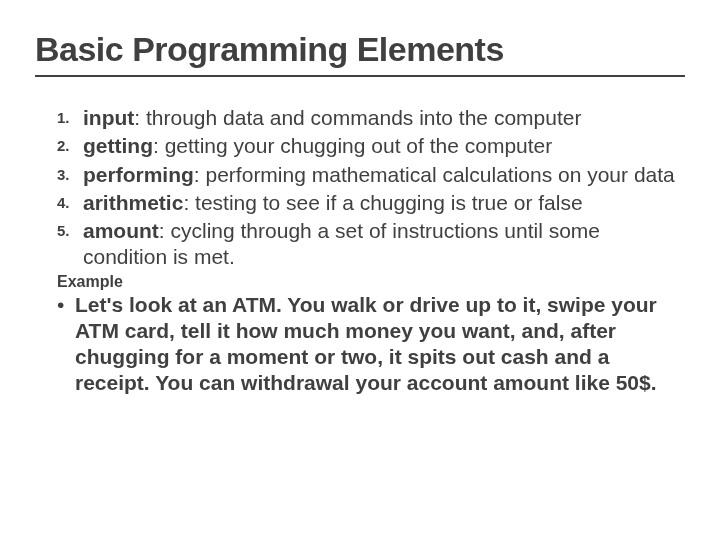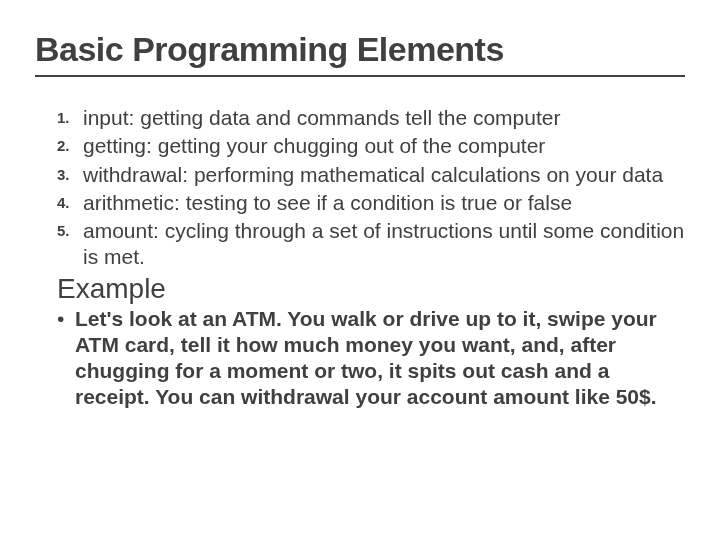--- a/index.html
+++ b/index.html
@@ -43,25 +43,25 @@
       font-size: 15px;
       font-weight: bold;
       min-width: 26px;
       padding-top: 4px;
       color: #404040;
     }
     .item-text {
       flex: 1;
     }
     .term {
-      font-weight: normal;
+      font-weight: bold;
     }
     .example-label {
-      font-size: 28px;
-      font-weight: normal;
+      font-size: 16px;
+      font-weight: bold;
       margin-top: 1px;
       margin-bottom: 1px;
     }
     .bullet-item {
       display: flex;
       align-items: flex-start;
       font-size: 21px;
       line-height: 1.25;
     }
     .bullet {
@@ -76,36 +76,36 @@
 </head>
 <body>
 
 <div class="slide">
   <h1 class="title">Basic Programming Elements</h1>
 
   <div class="content">
 
     <div class="list-item">
       <span class="num">1.</span>
-      <span class="item-text"><span class="term">input</span><span>: getting data and commands tell the computer</span></span>
+      <span class="item-text"><span class="term">input</span><span>: through data and commands into the computer</span></span>
     </div>
 
     <div class="list-item">
       <span class="num">2.</span>
       <span class="item-text"><span class="term">getting</span><span>: getting your chugging out of the computer</span></span>
     </div>
 
     <div class="list-item">
       <span class="num">3.</span>
-      <span class="item-text"><span class="term">withdrawal</span><span>: performing mathematical calculations on your data</span></span>
+      <span class="item-text"><span class="term">performing</span><span>: performing mathematical calculations on your data</span></span>
     </div>
 
     <div class="list-item">
       <span class="num">4.</span>
-      <span class="item-text"><span class="term">arithmetic</span><span>: testing to see if a condition is true or false</span></span>
+      <span class="item-text"><span class="term">arithmetic</span><span>: testing to see if a chugging is true or false</span></span>
     </div>
 
     <div class="list-item">
       <span class="num">5.</span>
       <span class="item-text"><span class="term">amount</span><span>: cycling through a set of instructions until some condition is met.</span></span>
     </div>
 
     <div class="example-label">Example</div>
 
     <div class="bullet-item">

